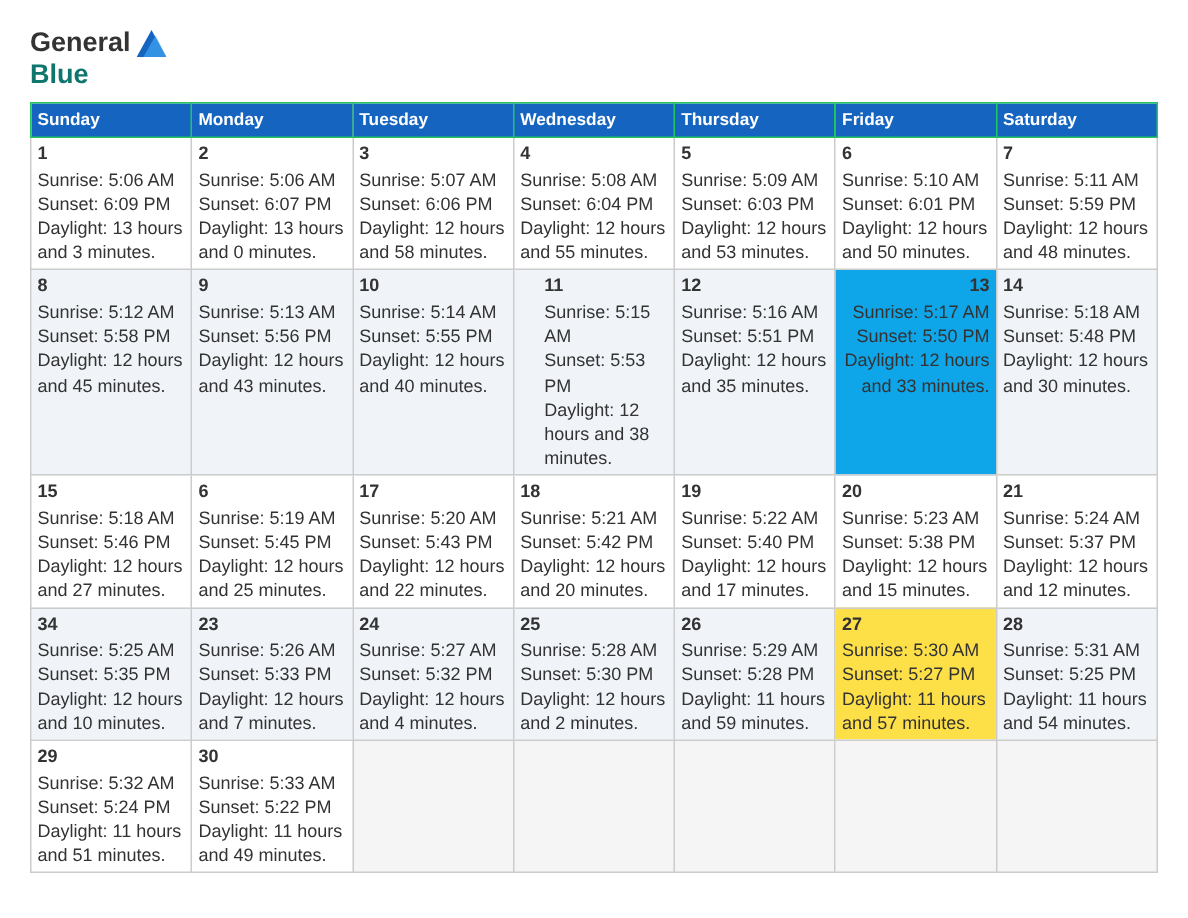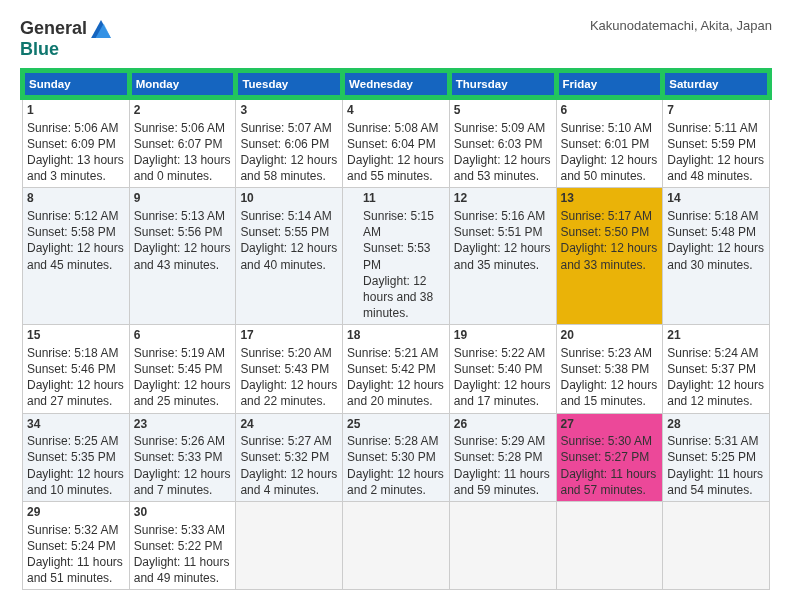--- a/index.html
+++ b/index.html
@@ -67,21 +67,21 @@
       width: 100%;
       table-layout: fixed;
     }
     .calendar th {
       background: #1565c0;
       color: #fff;
       font-size: 11.5px;
       font-weight: bold;
       padding: 5px 4px;
       text-align: left;
-      border: 5px solid #22c55e;
+      border: 1px solid #22c55e;
     }
     .calendar td {
       vertical-align: top;
       border: 1px solid #ccc;
       padding: 3px 4px;
       font-size: 9.5px;
       color: #333;
       line-height: 1.3;
       background: #fff;
     }
@@ -112,21 +112,20 @@
       <div class="logo-text">
         <span class="logo-general">General</span>
         <svg class="logo-icon" viewBox="0 0 22 20" xmlns="http://www.w3.org/2000/svg">
           <polygon points="0,20 11,0 22,20" fill="#1565c0"></polygon>
           <polygon points="5,20 14,4 22,20" fill="#42a5f5" opacity="0.7"></polygon>
         </svg>
       </div>
       <span class="logo-blue">Blue</span>
     </div>
     <div class="title-block">
-      <div class="subtitle">Kakunodatemachi, Akita, Japan</div>
     </div>
   </div>
 
   <table class="calendar">
     <thead>
       <tr>
         <th>Sunday</th>
         <th>Monday</th>
         <th>Tuesday</th>
         <th>Wednesday</th>
@@ -180,21 +179,21 @@
             <div class="day-info">Sunrise: 5:14 AM<br>Sunset: 5:55 PM<br>Daylight: 12 hours and 40 minutes.</div>
           </td>
           <td style="background: rgb(240, 244, 248); padding-left: 20px;">
             <span class="day-num">11</span>
             <div class="day-info">Sunrise: 5:15 AM<br>Sunset: 5:53 PM<br>Daylight: 12 hours and 38 minutes.</div>
           </td>
           <td style="background: rgb(240, 244, 248);">
             <span class="day-num">12</span>
             <div class="day-info">Sunrise: 5:16 AM<br>Sunset: 5:51 PM<br>Daylight: 12 hours and 35 minutes.</div>
           </td>
-          <td style="background: #eab308;">
+          <td style="background: #0ea5e9; text-align: right;">
             <span class="day-num">13</span>
             <div class="day-info">Sunrise: 5:17 AM<br>Sunset: 5:50 PM<br>Daylight: 12 hours and 33 minutes.</div>
           </td>
           <td style="background: rgb(240, 244, 248);">
             <span class="day-num">14</span>
             <div class="day-info">Sunrise: 5:18 AM<br>Sunset: 5:48 PM<br>Daylight: 12 hours and 30 minutes.</div>
           </td>
         </tr>
         <tr>
           <td style="background: rgb(255, 255, 255);">
@@ -240,21 +239,21 @@
             <div class="day-info">Sunrise: 5:27 AM<br>Sunset: 5:32 PM<br>Daylight: 12 hours and 4 minutes.</div>
           </td>
           <td style="background: rgb(240, 244, 248);">
             <span class="day-num">25</span>
             <div class="day-info">Sunrise: 5:28 AM<br>Sunset: 5:30 PM<br>Daylight: 12 hours and 2 minutes.</div>
           </td>
           <td style="background: rgb(240, 244, 248);">
             <span class="day-num">26</span>
             <div class="day-info">Sunrise: 5:29 AM<br>Sunset: 5:28 PM<br>Daylight: 11 hours and 59 minutes.</div>
           </td>
-          <td style="background: #ec4899;">
+          <td style="background: #fde047;">
             <span class="day-num">27</span>
             <div class="day-info">Sunrise: 5:30 AM<br>Sunset: 5:27 PM<br>Daylight: 11 hours and 57 minutes.</div>
           </td>
           <td style="background: rgb(240, 244, 248);">
             <span class="day-num">28</span>
             <div class="day-info">Sunrise: 5:31 AM<br>Sunset: 5:25 PM<br>Daylight: 11 hours and 54 minutes.</div>
           </td>
         </tr>
         <tr>
           <td style="background: rgb(255, 255, 255);">

